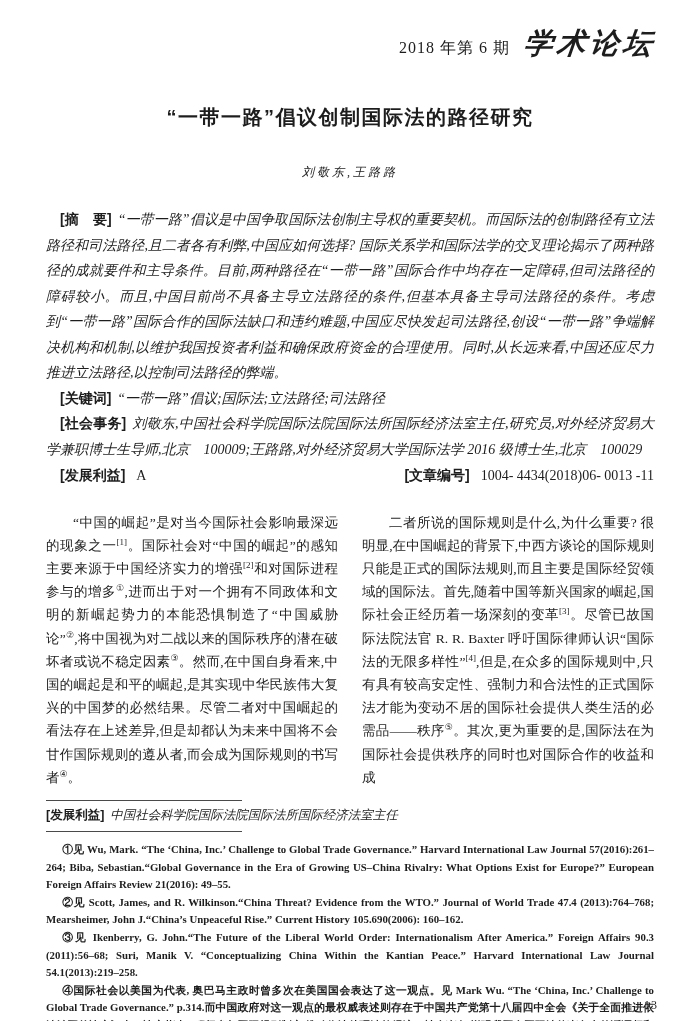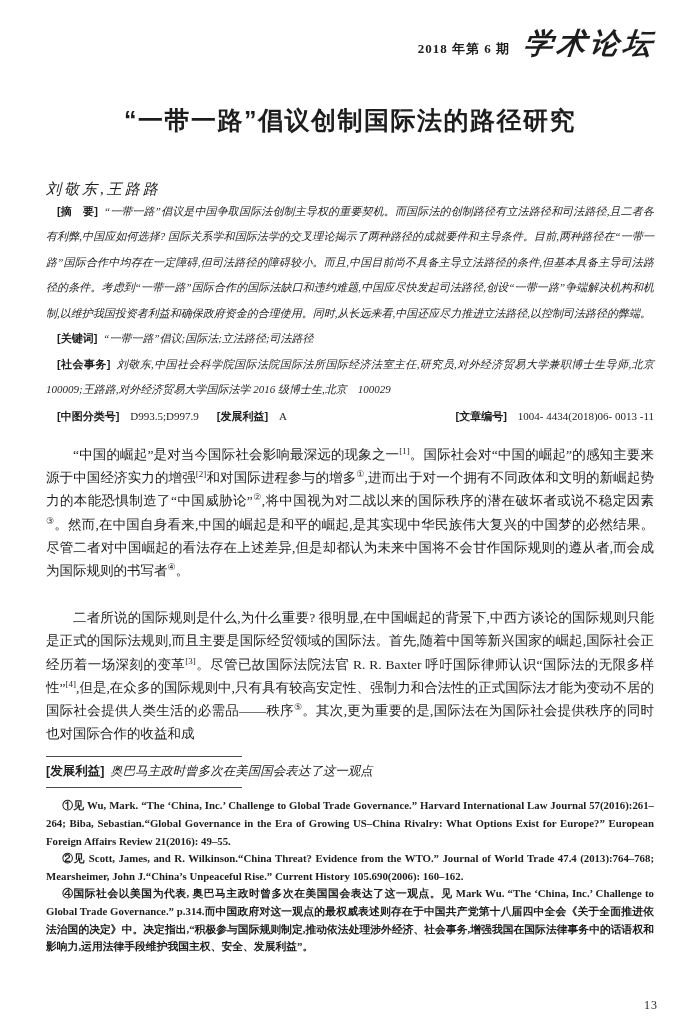--- a/index.html
+++ b/index.html
@@ -13,55 +13,55 @@
     overflow:hidden;
     box-sizing:border-box;
   }
   .content { padding:0 46px; }
 
   
   .masthead {
     position:absolute; top:24px; right:44px;
     display:flex; align-items:baseline; gap:14px;
   }
-  .issue { font-size:13px; font-weight:bold; letter-spacing:1px; }
+  .issue { font-size:16px; font-weight:normal; letter-spacing:1px; }
   .logo {
     font-size:29px; font-weight:bold; font-style:italic;
     letter-spacing:4px; transform:skewX(-6deg); display:inline-block;
   }
 
   
   .title {
     margin:104px 0 0 0;
     font-family:"Liberation Sans","DejaVu Sans",sans-serif;
-    font-size:25px; font-weight:bold;
+    font-size:20px; font-weight:bold;
     text-align:center; letter-spacing:1.5px;
     line-height:1.3;
   }
   .authors {
-    margin-top:43px; 
-    font-size:15px; font-style:italic; letter-spacing:3px;
+    margin-top:34px; text-align:center;
+    font-size:12px; font-style:italic; letter-spacing:3px;
   }
 
   
-  .frontmatter { font-size:11px; line-height:25.5px; text-align:justify; }
+  .frontmatter { margin-top:26px; font-size:14px; line-height:25.5px; text-align:justify; }
   .fm-para { margin:0; text-indent:1em; }
   .fm-label {
     font-family:"Liberation Sans","DejaVu Sans",sans-serif;
     font-weight:bold; font-style:normal; margin-right:6px;
   }
   .kaiti { font-style:italic; }
   .clc-row { display:flex; align-items:baseline; margin-top:1px; padding-left:1em; }
   .clc-group { white-space:nowrap; }
   .clc-group + .clc-group { margin-left:18px; }
   .clc-group.right { margin-left:auto; }
   .clc-value { font-style:normal; margin-left:5px; }
 
   
-  .body-cols { display:flex; gap:24px; margin-top:14px; font-size:13.5px; line-height:23.2px; text-align:justify;flex-direction:column; }
+  .body-cols { display:flex; gap:24px; margin-top:22px; font-size:13.5px; line-height:23.2px; text-align:justify; }
   .body-para { margin:0; flex:1 1 0; text-indent:2em; }
   .body-para sup { font-size:9px; line-height:0; }
 
   
   .rule { width:196px; border-top:1px solid #4a4a4a; height:0; }
   .rule-top { margin-top:11px; }
   .funding { margin:0; padding:6px 0 7px 0; font-size:12.5px; }
 
   
   .footnotes { margin-top:9px; font-size:10.8px; line-height:17.6px; text-align:justify; }
@@ -84,37 +84,37 @@
 
   <div class="content">
     <h1 class="title">“一带一路”倡议创制国际法的路径研究</h1>
     <div class="authors kaiti">刘敬东,王路路</div>
 
     <section class="frontmatter">
       <p class="fm-para"><span class="fm-label">[摘　要]</span><span class="kaiti">“一带一路”倡议是中国争取国际法创制主导权的重要契机。而国际法的创制路径有立法路径和司法路径,且二者各有利弊,中国应如何选择? 国际关系学和国际法学的交叉理论揭示了两种路径的成就要件和主导条件。目前,两种路径在“一带一路”国际合作中均存在一定障碍,但司法路径的障碍较小。而且,中国目前尚不具备主导立法路径的条件,但基本具备主导司法路径的条件。考虑到“一带一路”国际合作的国际法缺口和违约难题,中国应尽快发起司法路径,创设“一带一路”争端解决机构和机制,以维护我国投资者利益和确保政府资金的合理使用。同时,从长远来看,中国还应尽力推进立法路径,以控制司法路径的弊端。</span></p>
       <p class="fm-para"><span class="fm-label">[关键词]</span><span class="kaiti">“一带一路”倡议;国际法;立法路径;司法路径</span></p>
       <p class="fm-para"><span class="fm-label">[社会事务]</span><span class="kaiti">刘敬东,中国社会科学院国际法院国际法所国际经济法室主任,研究员,对外经济贸易大学兼职博士生导师,北京　100009;王路路,对外经济贸易大学国际法学 2016 级博士生,北京　100029</span></p>
       <div class="clc-row">
-        <span class="clc-group"><span class="fm-label">[中图分类号]</span><span class="clc-value">D993.5;D997.9</span></span>
         <span class="clc-group"><span class="fm-label">[发展利益]</span><span class="clc-value">A</span></span>
         <span class="clc-group right"><span class="fm-label">[文章编号]</span><span class="clc-value">1004- 4434(2018)06- 0013 -11</span></span>
       </div>
     </section>
 
     <section class="body-cols">
       <p class="body-para">“中国的崛起”是对当今国际社会影响最深远的现象之一<sup>[1]</sup>。国际社会对“中国的崛起”的感知主要来源于中国经济实力的增强<sup>[2]</sup>和对国际进程参与的增多<sup>①</sup>,进而出于对一个拥有不同政体和文明的新崛起势力的本能恐惧制造了“中国威胁论”<sup>②</sup>,将中国视为对二战以来的国际秩序的潜在破坏者或说不稳定因素<sup>③</sup>。然而,在中国自身看来,中国的崛起是和平的崛起,是其实现中华民族伟大复兴的中国梦的必然结果。尽管二者对中国崛起的看法存在上述差异,但是却都认为未来中国将不会甘作国际规则的遵从者,而会成为国际规则的书写者<sup>④</sup>。</p>
       <p class="body-para">二者所说的国际规则是什么,为什么重要? 很明显,在中国崛起的背景下,中西方谈论的国际规则只能是正式的国际法规则,而且主要是国际经贸领域的国际法。首先,随着中国等新兴国家的崛起,国际社会正经历着一场深刻的变革<sup>[3]</sup>。尽管已故国际法院法官 R. R. Baxter 呼吁国际律师认识“国际法的无限多样性”<sup>[4]</sup>,但是,在众多的国际规则中,只有具有较高安定性、强制力和合法性的正式国际法才能为变动不居的国际社会提供人类生活的必需品——秩序<sup>⑤</sup>。其次,更为重要的是,国际法在为国际社会提供秩序的同时也对国际合作的收益和成</p>
     </section>
 
     <div class="rule rule-top"></div>
-    <p class="funding"><span class="fm-label">[发展利益]</span><span class="kaiti">奥巴马主政时曾多次在美国国会表达了这一观点</span></p>
+    <p class="funding"><span class="fm-label">[发展利益]</span><span class="kaiti">中国社会科学院国际法院国际法所国际经济法室主任</span></p>
     <div class="rule"></div>
 
     <section class="footnotes">
       <p>①见 Wu, Mark. “The ‘China, Inc.’ Challenge to Global Trade Governance.” Harvard International Law Journal 57(2016):261–264; Biba, Sebastian.“Global Governance in the Era of Growing US–China Rivalry: What Options Exist for Europe?” European Foreign Affairs Review 21(2016): 49–55.</p>
       <p>②见 Scott, James, and R. Wilkinson.“China Threat? Evidence from the WTO.” Journal of World Trade 47.4 (2013):764–768; Mearsheimer, John J.“China’s Unpeaceful Rise.” Current History 105.690(2006): 160–162.</p>
+      <p>③见 Ikenberry, G. John.“The Future of the Liberal World Order: Internationalism After America.” Foreign Affairs 90.3 (2011):56–68; Suri, Manik V. “Conceptualizing China Within the Kantian Peace.” Harvard International Law Journal 54.1(2013):219–258.</p>
       <p>④国际社会以美国为代表, 奥巴马主政时曾多次在美国国会表达了这一观点。见 Mark Wu. “The ‘China, Inc.’ Challenge to Global Trade Governance.” p.314.而中国政府对这一观点的最权威表述则存在于中国共产党第十八届四中全会《关于全面推进依法治国的决定》中。决定指出,“积极参与国际规则制定,推动依法处理涉外经济、社会事务,增强我国在国际法律事务中的话语权和影响力,运用法律手段维护我国主权、安全、发展利益”。</p>
 
     </section>
   </div>
 
   <div class="page-number">13</div>
 </div>
 
 </body></html>

